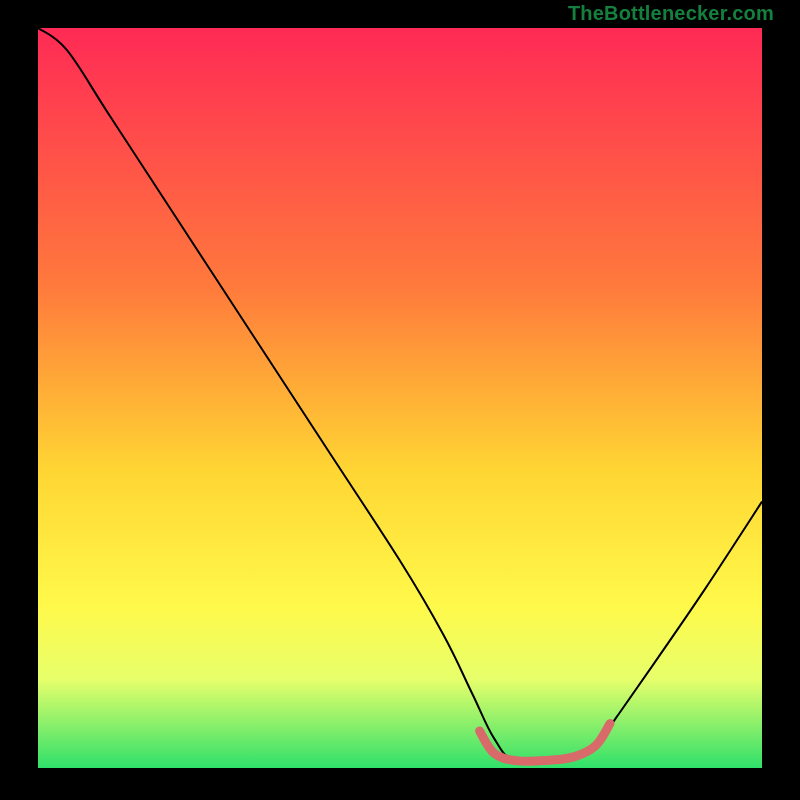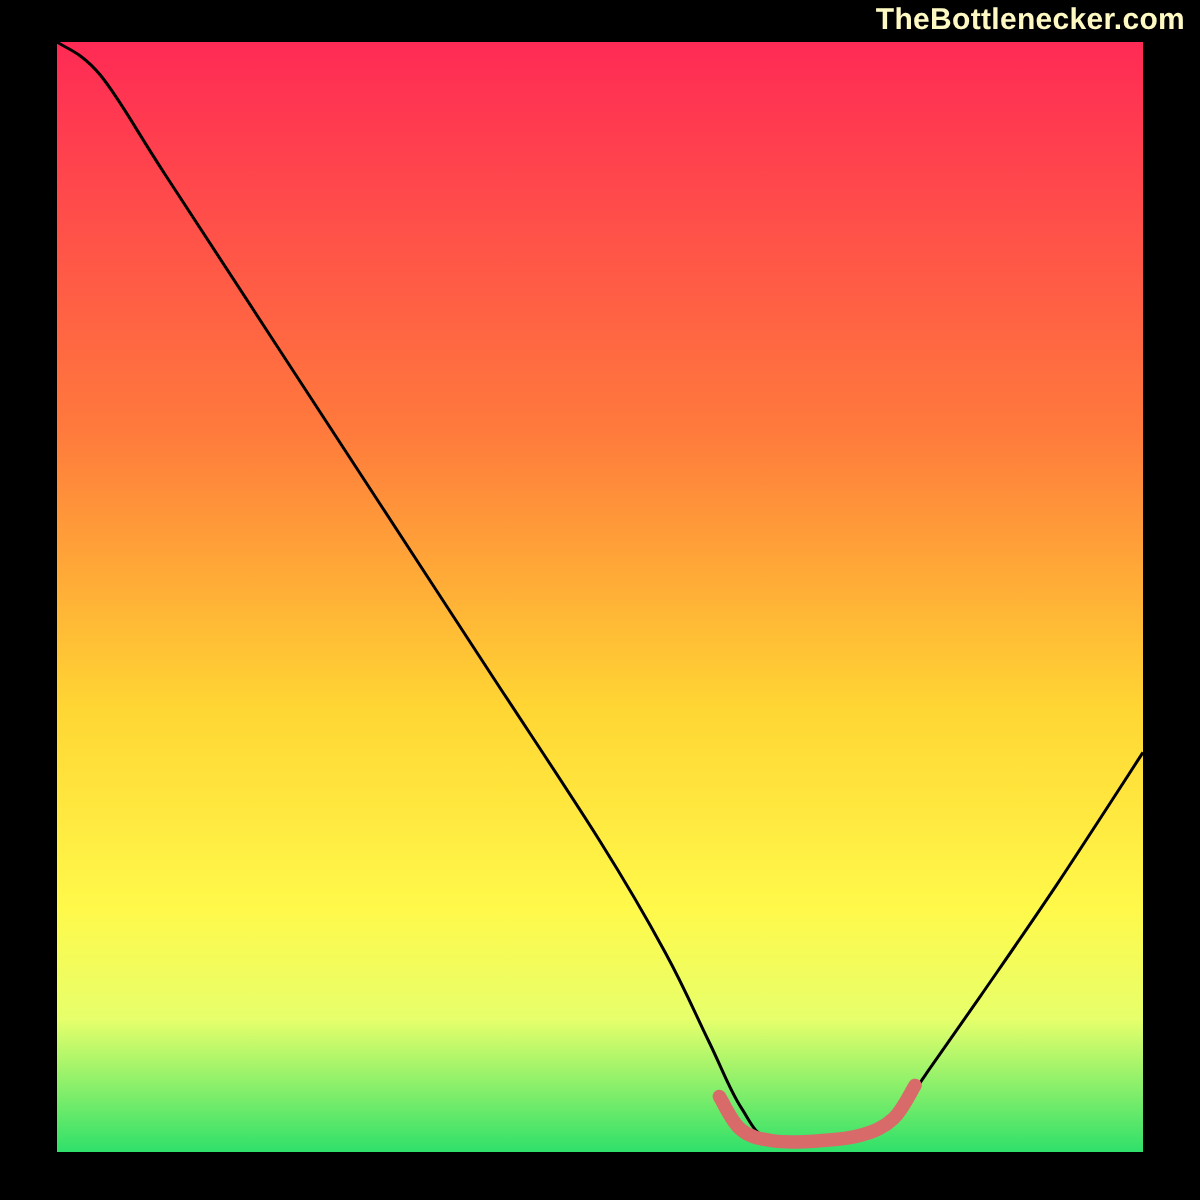--- a/index.html
+++ b/index.html
@@ -7,22 +7,22 @@
     padding: 0;
     width: 800px;
     height: 800px;
     background: #000;
     font-family: Arial, Helvetica, sans-serif;
     overflow: hidden;
   }
   .attribution {
     position: absolute;
     top: 2px;
-    right: 10px;
-    color: #fef9c3;
+    right: 26px;
+    color: #15803d;
     font-size: 20px;
     font-weight: bold;
     letter-spacing: 0.2px;
     z-index: 10;
     margin-left: 44px;
   }
   .outer {
     position: relative;
     width: 800px;
     height: 800px;

